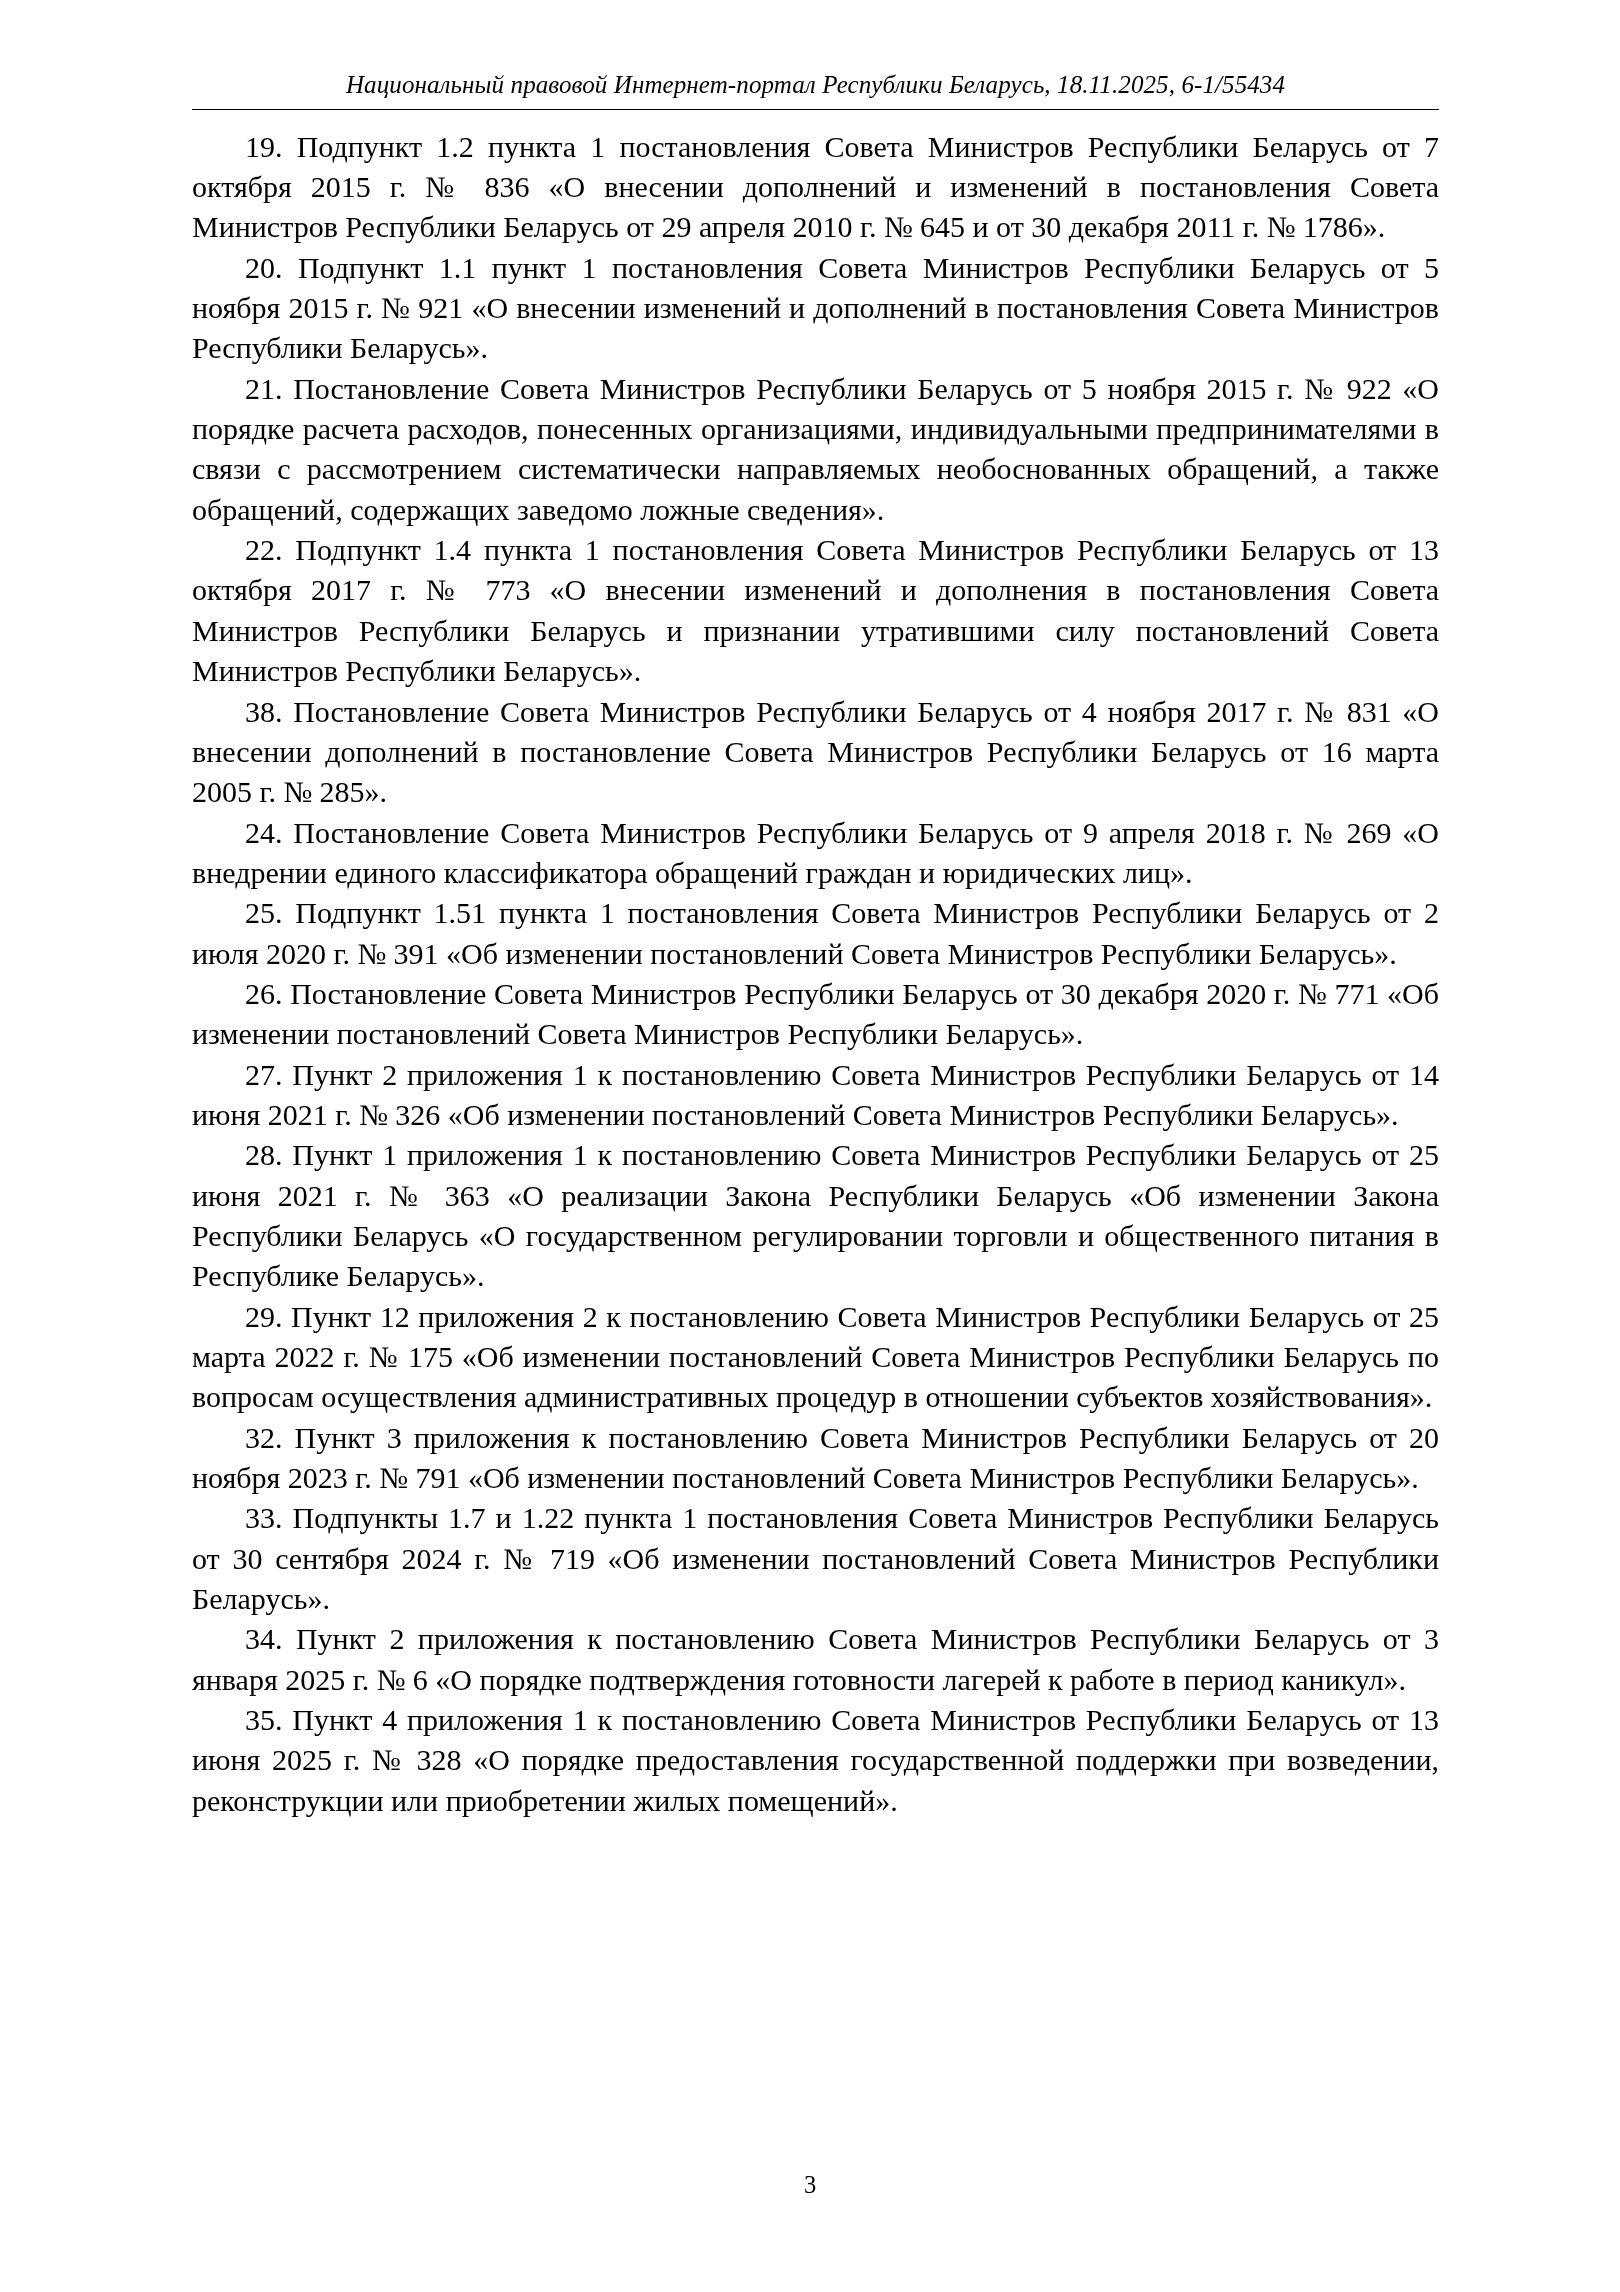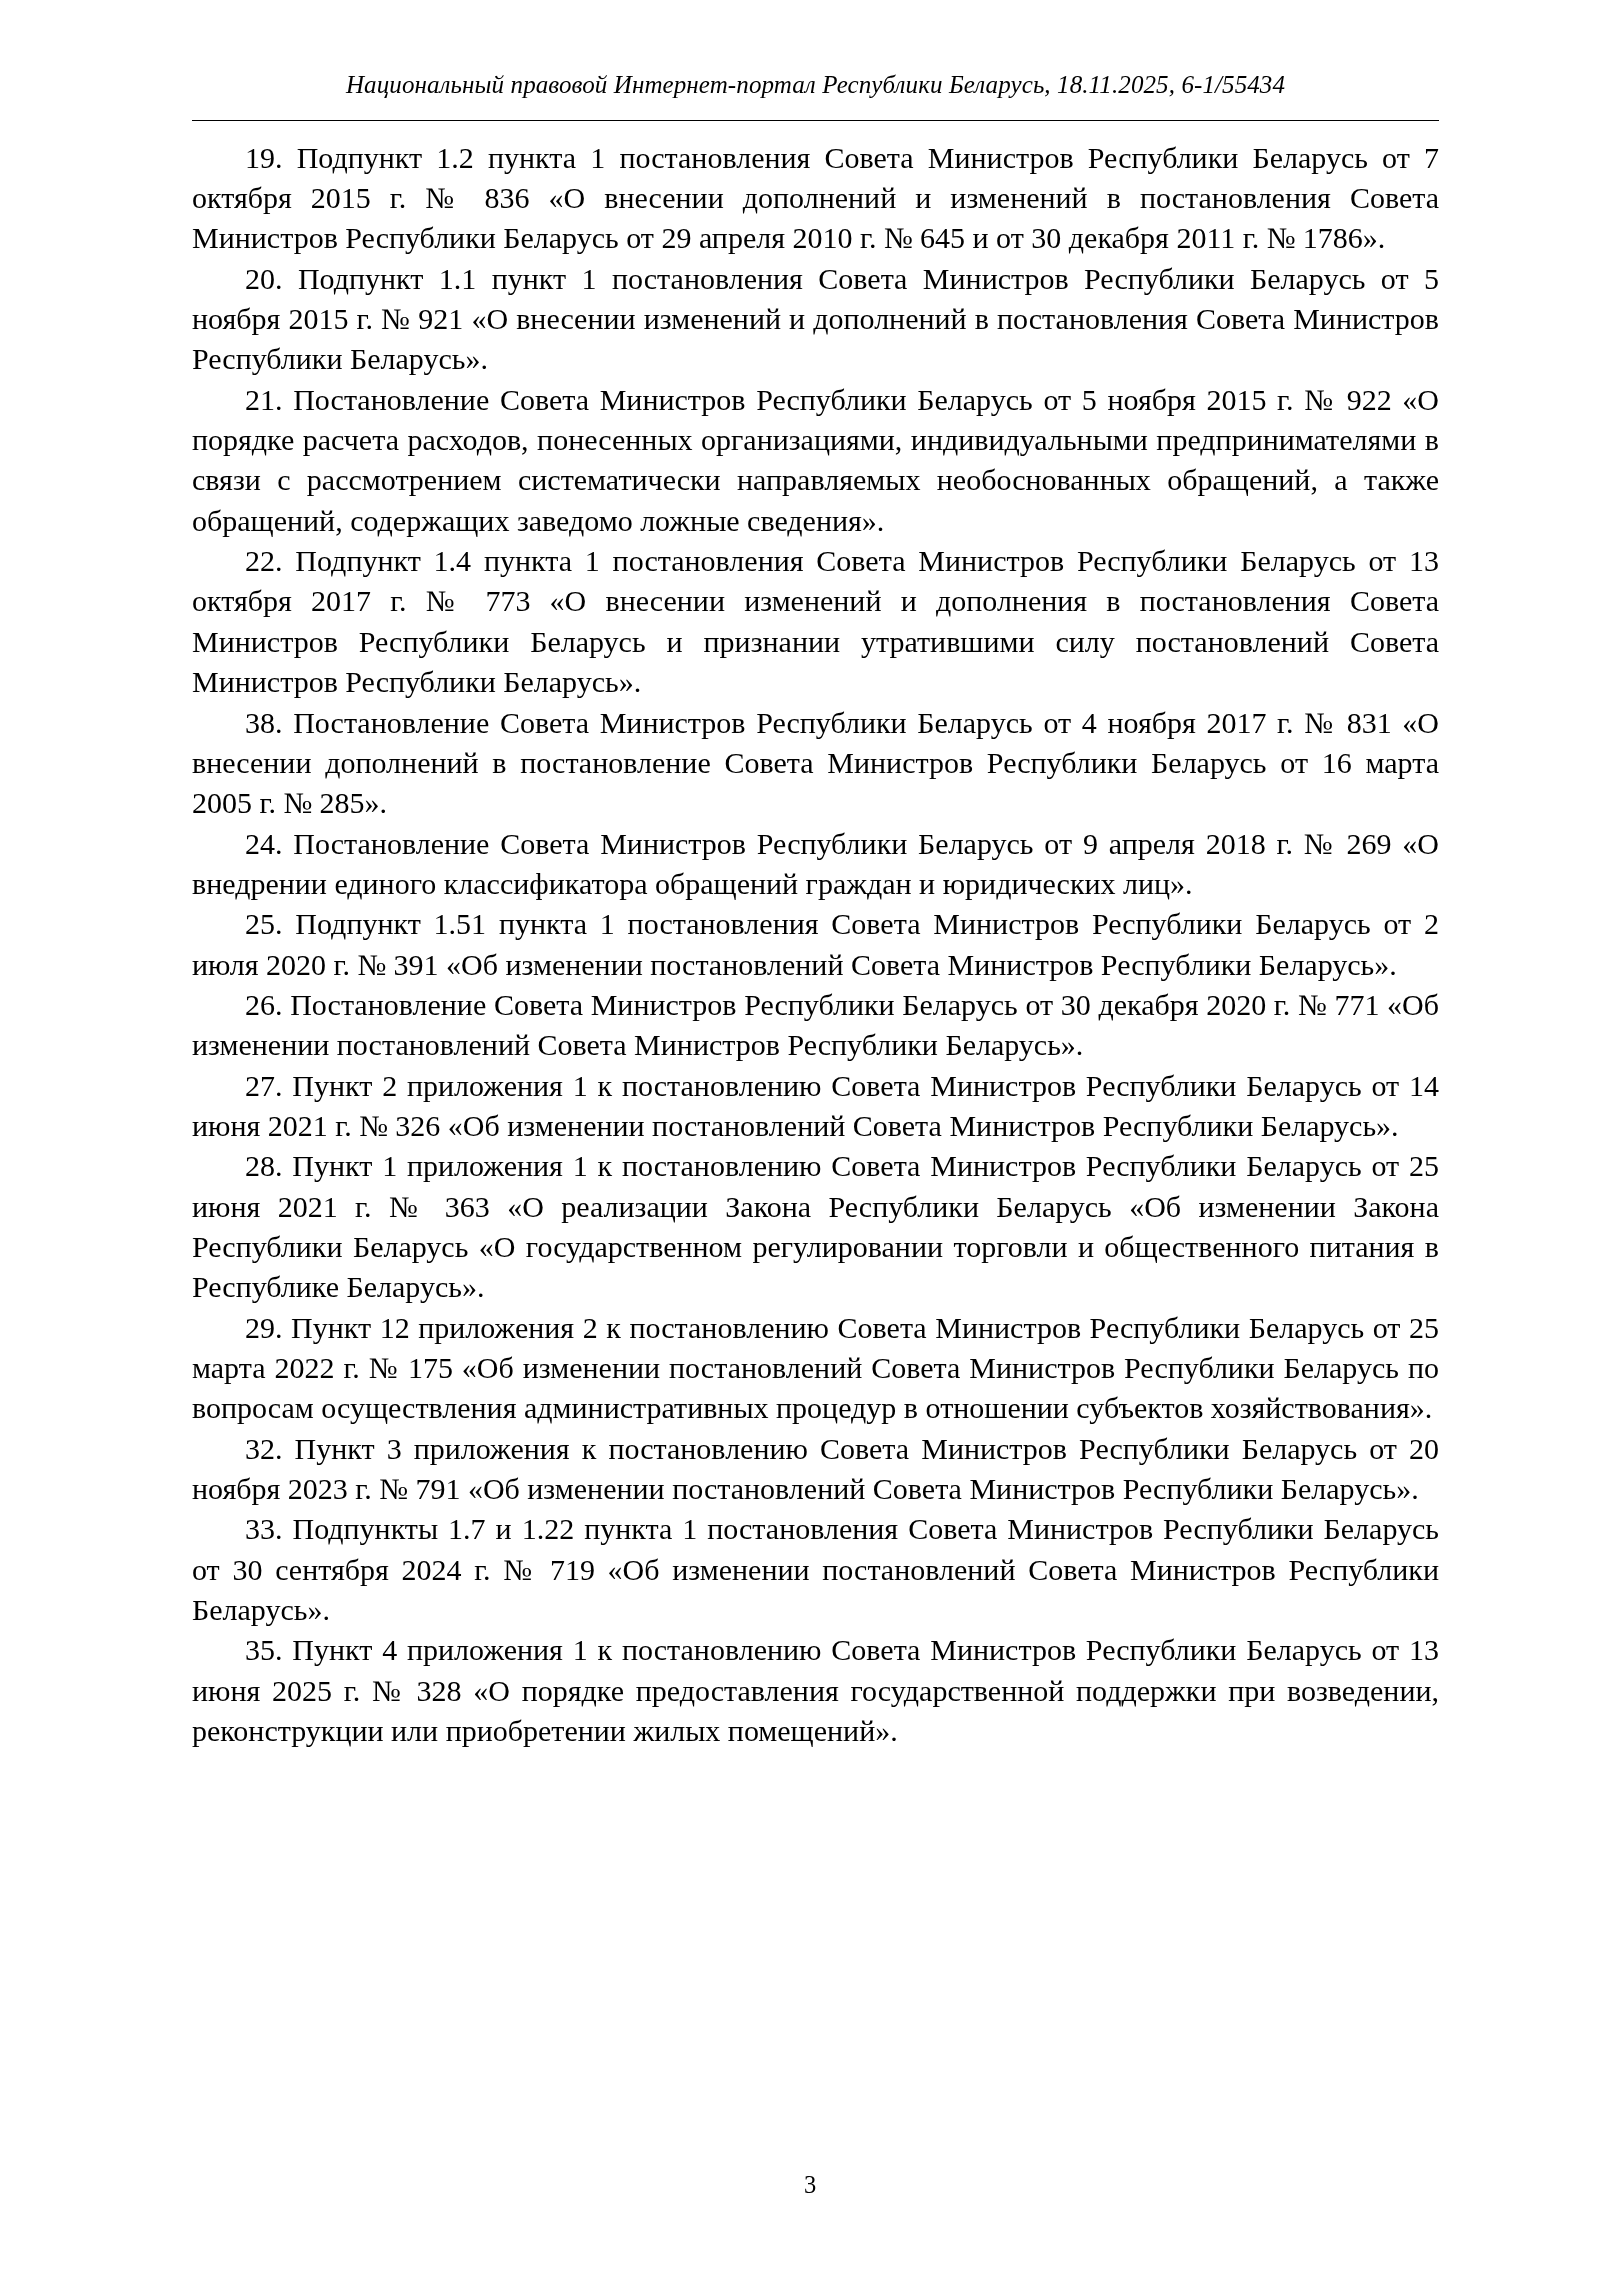--- a/index.html
+++ b/index.html
@@ -21,21 +21,21 @@
     position: absolute;
     left: 192px;
     top: 71px;
     width: 1247px;
   }
   .header {
     font-style: italic;
     font-size: 25px;
     text-align: center;
     letter-spacing: 0.1px;
-    padding-bottom: 21px;
+    padding-bottom: 10px;
     border-bottom: 1.6px solid #000000;
     white-space: nowrap;
   }
   .body-text {
     margin-top: 16.7px;
     font-size: 30px;
     line-height: 1.345;
     text-align: justify;
     text-justify: inter-word;
     hyphens: none;
@@ -69,20 +69,21 @@
       <p>22. Подпункт 1.4 пункта 1 постановления Совета Министров Республики Беларусь от 13 октября 2017 г. № 773 «О внесении изменений и дополнения в постановления Совета Министров Республики Беларусь и признании утратившими силу постановлений Совета Министров Республики Беларусь».</p>
       <p>38. Постановление Совета Министров Республики Беларусь от 4 ноября 2017 г. № 831 «О внесении дополнений в постановление Совета Министров Республики Беларусь от 16 марта 2005 г. № 285».</p>
       <p>24. Постановление Совета Министров Республики Беларусь от 9 апреля 2018 г. № 269 «О внедрении единого классификатора обращений граждан и юридических лиц».</p>
       <p>25. Подпункт 1.51 пункта 1 постановления Совета Министров Республики Беларусь от 2 июля 2020 г. № 391 «Об изменении постановлений Совета Министров Республики Беларусь».</p>
       <p>26. Постановление Совета Министров Республики Беларусь от 30 декабря 2020 г. № 771 «Об изменении постановлений Совета Министров Республики Беларусь».</p>
       <p>27. Пункт 2 приложения 1 к постановлению Совета Министров Республики Беларусь от 14 июня 2021 г. № 326 «Об изменении постановлений Совета Министров Республики Беларусь».</p>
       <p>28. Пункт 1 приложения 1 к постановлению Совета Министров Республики Беларусь от 25 июня 2021 г. № 363 «О реализации Закона Республики Беларусь «Об изменении Закона Республики Беларусь «О государственном регулировании торговли и общественного питания в Республике Беларусь».</p>
       <p>29. Пункт 12 приложения 2 к постановлению Совета Министров Республики Беларусь от 25 марта 2022 г. № 175 «Об изменении постановлений Совета Министров Республики Беларусь по вопросам осуществления административных процедур в отношении субъектов хозяйствования».</p>
       <p>32. Пункт 3 приложения к постановлению Совета Министров Республики Беларусь от 20 ноября 2023 г. № 791 «Об изменении постановлений Совета Министров Республики Беларусь».</p>
       <p>33. Подпункты 1.7 и 1.22 пункта 1 постановления Совета Министров Республики Беларусь от 30 сентября 2024 г. № 719 «Об изменении постановлений Совета Министров Республики Беларусь».</p>
+      <p>34. Пункт 2 приложения к постановлению Совета Министров Республики Беларусь от 3 января 2025 г. № 6 «О порядке подтверждения готовности лагерей к работе в период каникул».</p>
       <p>35. Пункт 4 приложения 1 к постановлению Совета Министров Республики Беларусь от 13 июня 2025 г. № 328 «О порядке предоставления государственной поддержки при возведении, реконструкции или приобретении жилых помещений».</p>
     </div>
 
   </div>
 
   <div class="footer">3</div>
 
 </div>
 
 

